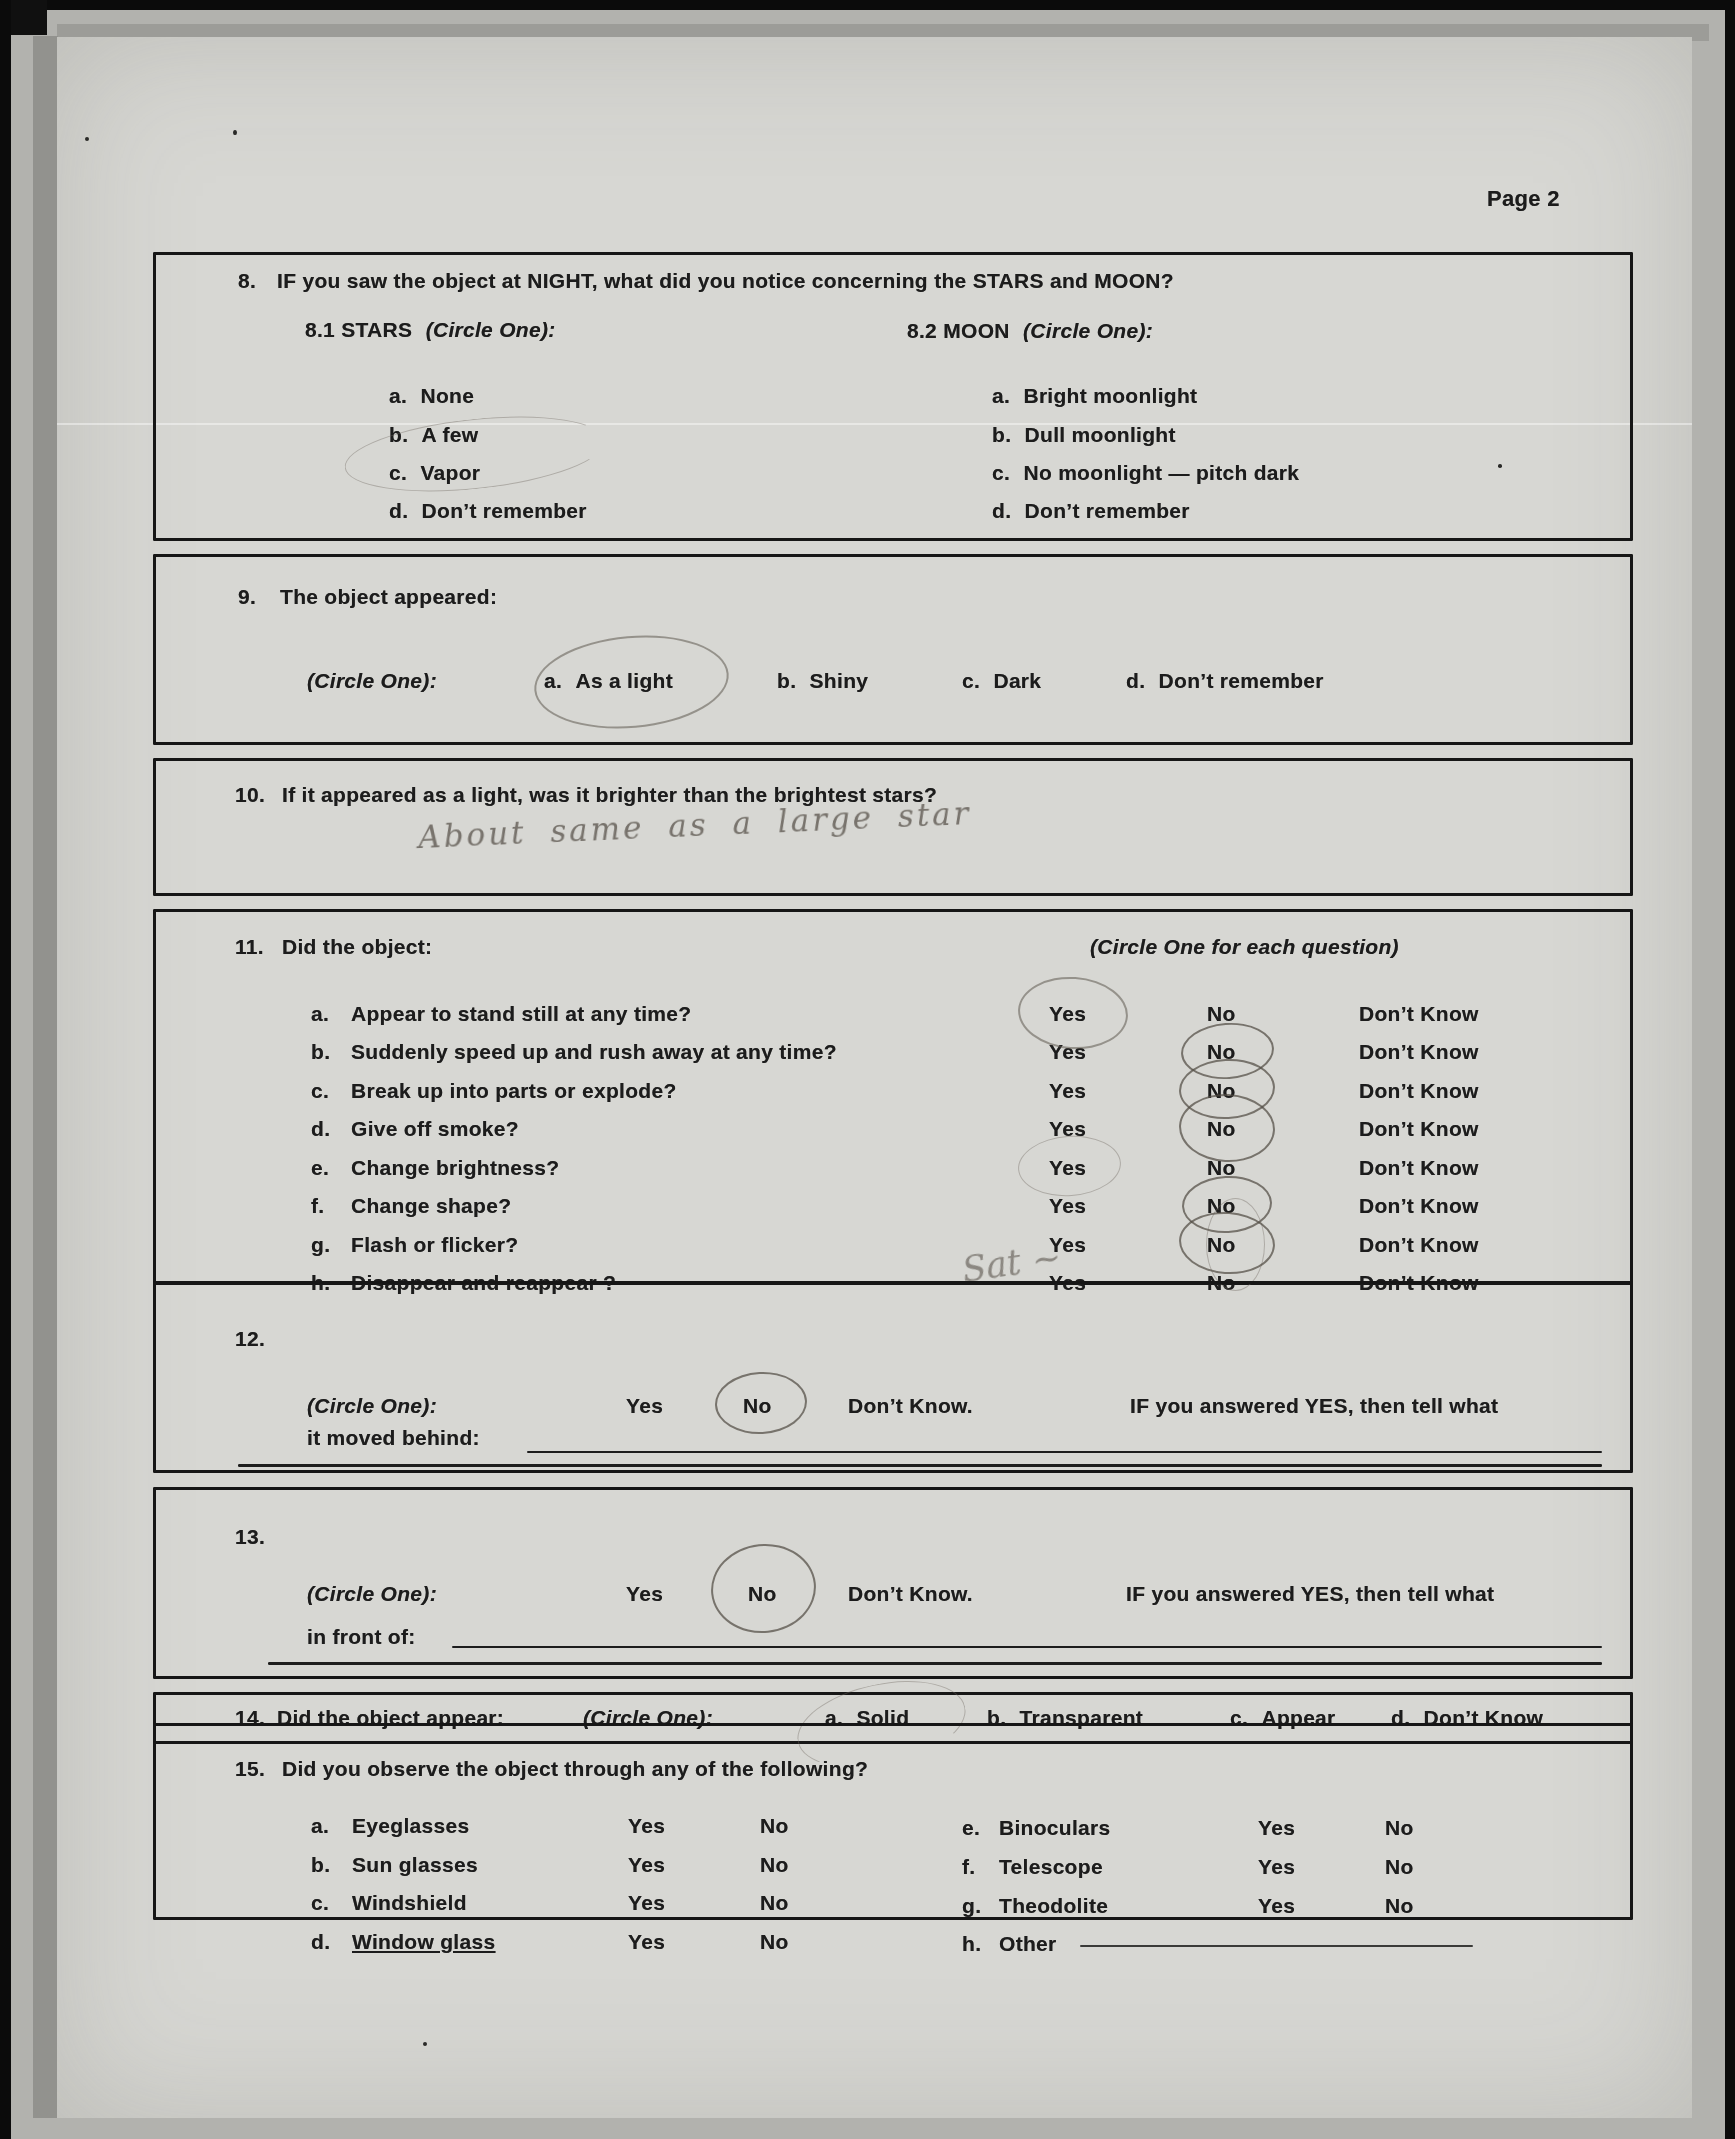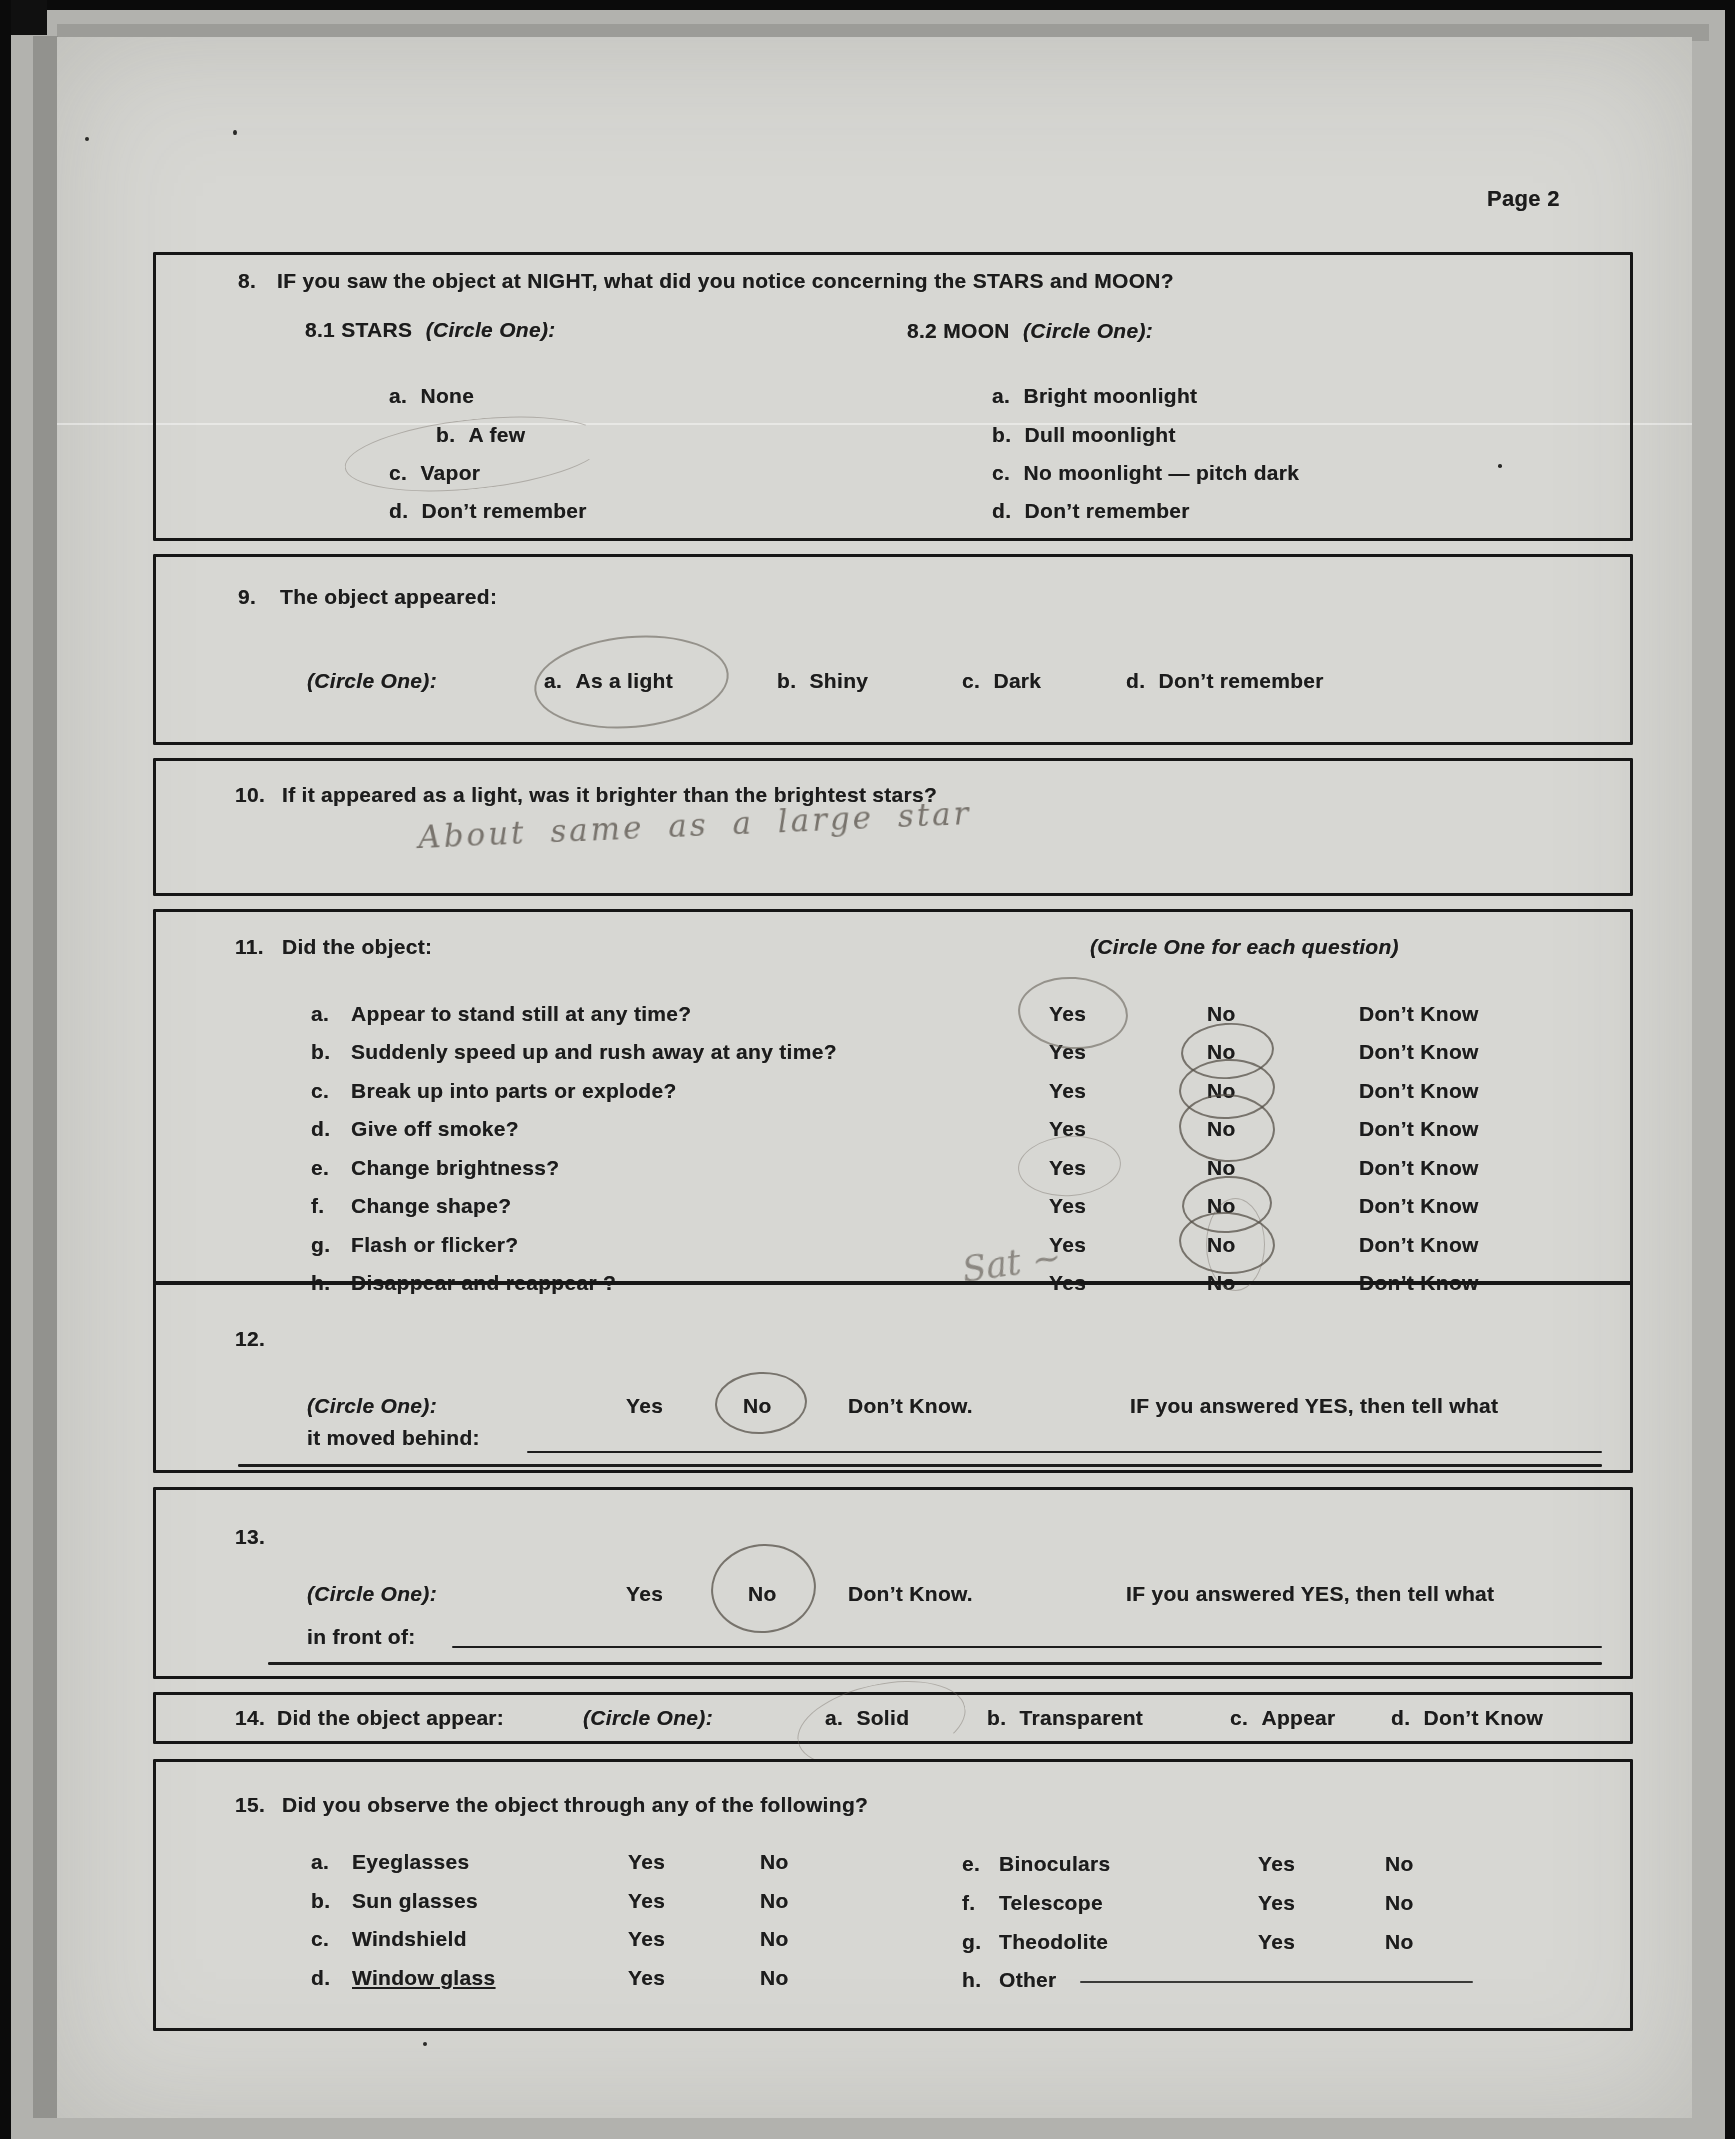--- a/index.html
+++ b/index.html
@@ -68,21 +68,21 @@
     <span class="t" style="left:121px;top:13.3px;">IF you saw the object at NIGHT, what did you notice concerning the STARS and MOON?</span>
 
     <div class="t" style="left:149px;top:62px;">
       <span>8.1  STARS</span><span class="it gap">(Circle One):</span>
     </div>
     <div class="t" style="left:751px;top:63px;">
       <span>8.2  MOON</span><span class="it gap">(Circle One):</span>
     </div>
 
     <div class="t" style="left:233px;top:128px;"><span>a.</span><span class="gap">None</span></div>
-    <div class="t" style="left:233px;top:167px;margin-left:47px;"><span>b.</span><span class="gap">A few</span></div>
+    <div class="t" style="left:233px;top:167px;"><span>b.</span><span class="gap">A few</span></div>
     <div class="t" style="left:233px;top:205px;"><span>c.</span><span class="gap">Vapor</span></div>
     <div class="t" style="left:233px;top:243px;"><span>d.</span><span class="gap">Don’t remember</span></div>
 
     <div class="t" style="left:836px;top:128px;"><span>a.</span><span class="gap">Bright moonlight</span></div>
     <div class="t" style="left:836px;top:167px;"><span>b.</span><span class="gap">Dull moonlight</span></div>
     <div class="t" style="left:836px;top:205px;"><span>c.</span><span class="gap">No moonlight — pitch dark</span></div>
     <div class="t" style="left:836px;top:243px;"><span>d.</span><span class="gap">Don’t remember</span></div>
 
     <div class="pc faint" style="left:188px;top:164px;width:260px;height:68px;transform:rotate(-6deg);border-right-color:transparent;"></div>
   </div>
@@ -208,21 +208,21 @@
     <span class="t" style="left:121px;top:9.7px;">Did the object appear:</span>
     <span class="t it" style="left:427px;top:9.7px;">(Circle One):</span>
     <div class="t" style="left:669px;top:9.7px;"><span>a.</span><span class="gap">Solid</span></div>
     <div class="t" style="left:831px;top:9.7px;"><span>b.</span><span class="gap">Transparent</span></div>
     <div class="t" style="left:1074px;top:9.7px;"><span>c.</span><span class="gap">Appear</span></div>
     <div class="t" style="left:1235px;top:9.7px;"><span>d.</span><span class="gap">Don’t Know</span></div>
 
     <div class="pc faint" style="left:640px;top:-11px;width:169px;height:79px;transform:rotate(-12deg);border-bottom-color:transparent;"></div>
   </div>
 
-  <div class="box" style="top:1759px;height:272px;">
+  <div class="box" style="top:1723px;height:197px;">
     <span class="t" style="left:79px;top:30px;">15.</span>
     <span class="t" style="left:126px;top:30px;">Did you observe the object through any of the following?</span>
 
     <span class="t" style="left:155px;top:87px;">a.</span>
     <span class="t" style="left:196px;top:87px;">Eyeglasses</span>
     <span class="t" style="left:472px;top:87px;">Yes</span>
     <span class="t" style="left:604px;top:87px;">No</span>
 
     <span class="t" style="left:155px;top:126px;">b.</span>
     <span class="t" style="left:196px;top:126px;">Sun glasses</span>

